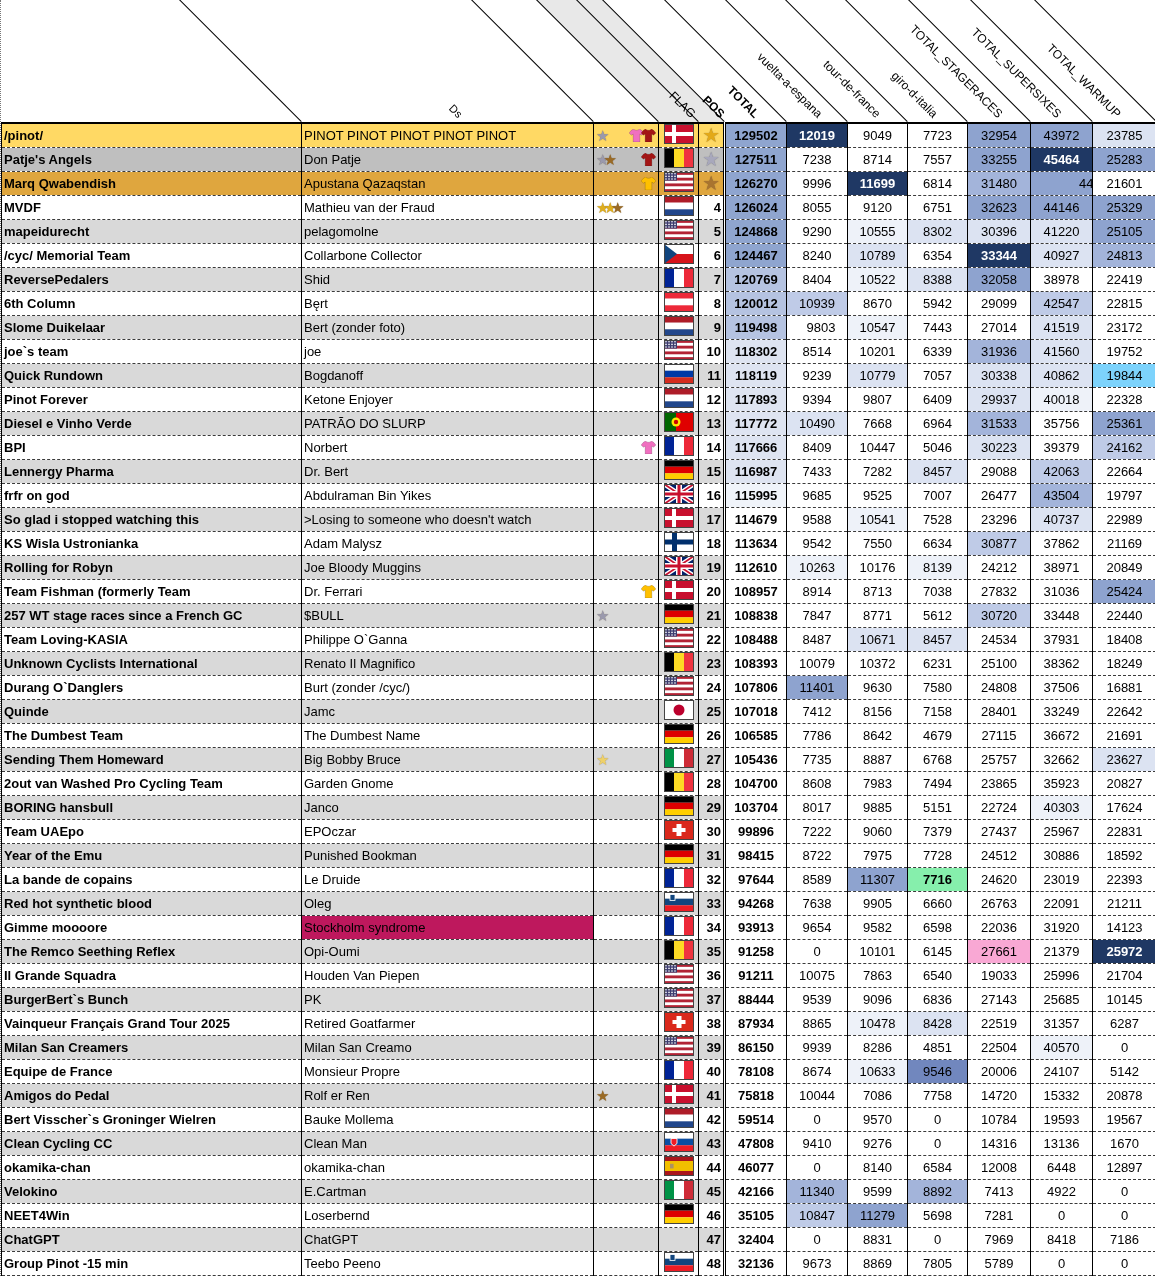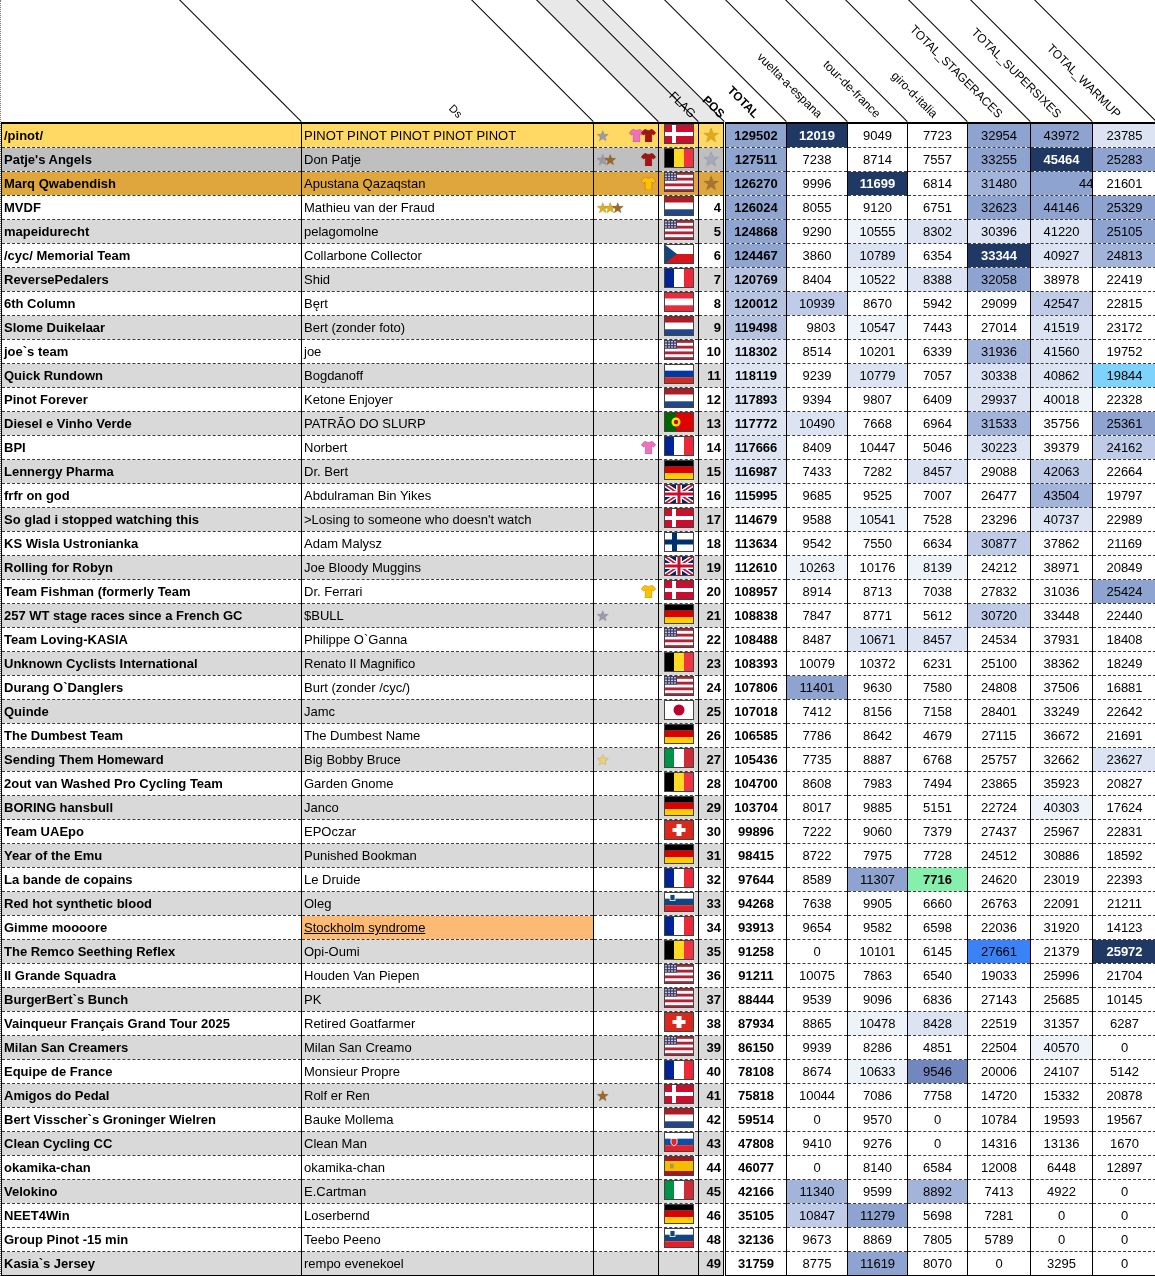--- a/index.html
+++ b/index.html
@@ -281,21 +281,21 @@
             </div>
           </td>
           <td class="c-flag" style="background: rgb(255, 255, 255);"><span class="flagbox"><svg width="30" height="20" viewBox="0 0 30 20">
                 <rect width="30" height="10" fill="#fff"></rect>
                 <rect y="10" width="30" height="10" fill="#D7141A"></rect>
                 <polygon points="0,0 13,10 0,20" fill="#11457E"></polygon>
                 <rect x="0.5" y="0.5" width="29" height="19" fill="none" stroke="#444" stroke-width="1"></rect>
               </svg></span></td>
           <td class="c-pos" style="background: rgb(255, 255, 255);">6</td>
           <td class="num c-total" style="background: rgb(143, 165, 207); color: rgb(0, 0, 0); font-weight: bold;">124467</td>
-          <td class="num" style="background: rgb(255, 255, 255); color: rgb(0, 0, 0);">3860</td>
+          <td class="num" style="background: rgb(255, 255, 255); color: rgb(0, 0, 0);">8240</td>
           <td class="num" style="background: rgb(220, 227, 242); color: rgb(0, 0, 0);">10789</td>
           <td class="num" style="background: rgb(255, 255, 255); color: rgb(0, 0, 0);">6354</td>
           <td class="num" style="background: rgb(31, 56, 100); color: rgb(255, 255, 255); font-weight: bold;">33344</td>
           <td class="num" style="background: rgb(220, 227, 242); color: rgb(0, 0, 0);">40927</td>
           <td class="num" style="background: rgb(163, 180, 218); color: rgb(0, 0, 0);">24813</td>
         </tr>
         <tr>
           <td class="c-team" style="background: rgb(217, 217, 217);">ReversePedalers</td>
           <td class="c-ds" style="background: rgb(217, 217, 217);">Shid</td>
           <td class="c-awards" style="background: rgb(217, 217, 217);">
@@ -1008,21 +1008,21 @@
           <td class="num c-total" style="background: rgb(255, 255, 255); color: rgb(0, 0, 0); font-weight: bold;">94268</td>
           <td class="num" style="background: rgb(255, 255, 255); color: rgb(0, 0, 0);">7638</td>
           <td class="num" style="background: rgb(255, 255, 255); color: rgb(0, 0, 0);">9905</td>
           <td class="num" style="background: rgb(255, 255, 255); color: rgb(0, 0, 0);">6660</td>
           <td class="num" style="background: rgb(255, 255, 255); color: rgb(0, 0, 0);">26763</td>
           <td class="num" style="background: rgb(255, 255, 255); color: rgb(0, 0, 0);">22091</td>
           <td class="num" style="background: rgb(255, 255, 255); color: rgb(0, 0, 0);">21211</td>
         </tr>
         <tr>
           <td class="c-team" style="background: rgb(255, 255, 255);">Gimme moooore</td>
-          <td class="c-ds" style="background: #fdba74; text-decoration: underline;">Stockholm syndrome</td>
+          <td class="c-ds" style="background: #be185d;">Stockholm syndrome</td>
           <td class="c-awards" style="background: rgb(255, 255, 255);">
             <div class="awards-wrap">
               <span class="stars"></span>
               <span class="jerseys"></span>
             </div>
           </td>
           <td class="c-flag" style="background: rgb(255, 255, 255);"><span class="flagbox"><svg width="30" height="20" viewBox="0 0 30 20">
                 <rect width="10" height="20" fill="#002395"></rect>
                 <rect x="10" width="10" height="20" fill="#FFFFFF"></rect>
                 <rect x="20" width="10" height="20" fill="#ED2939"></rect>
@@ -1050,21 +1050,21 @@
                 <rect width="10" height="20" fill="#000000"></rect>
                 <rect x="10" width="10" height="20" fill="#FDDA24"></rect>
                 <rect x="20" width="10" height="20" fill="#EF3340"></rect>
                 <rect x="0.5" y="0.5" width="29" height="19" fill="none" stroke="#444" stroke-width="1"></rect>
               </svg></span></td>
           <td class="c-pos" style="background: rgb(217, 217, 217);">35</td>
           <td class="num c-total" style="background: rgb(255, 255, 255); color: rgb(0, 0, 0); font-weight: bold;">91258</td>
           <td class="num" style="background: rgb(255, 255, 255); color: rgb(0, 0, 0);">0</td>
           <td class="num" style="background: rgb(255, 255, 255); color: rgb(0, 0, 0);">10101</td>
           <td class="num" style="background: rgb(255, 255, 255); color: rgb(0, 0, 0);">6145</td>
-          <td class="num" style="background: #3b82f6; color: rgb(0, 0, 0);">27661</td>
+          <td class="num" style="background: #f9a8d4; color: rgb(0, 0, 0);">27661</td>
           <td class="num" style="background: rgb(255, 255, 255); color: rgb(0, 0, 0);">21379</td>
           <td class="num" style="background: rgb(31, 56, 100); color: rgb(255, 255, 255); font-weight: bold;">25972</td>
         </tr>
         <tr>
           <td class="c-team" style="background: rgb(255, 255, 255);">Il Grande Squadra</td>
           <td class="c-ds" style="background: rgb(255, 255, 255);">Houden Van Piepen</td>
           <td class="c-awards" style="background: rgb(255, 255, 255);">
             <div class="awards-wrap">
               <span class="stars"></span>
               <span class="jerseys"></span>
@@ -1367,20 +1367,39 @@
           <td class="c-pos" style="background: rgb(255, 255, 255);">46</td>
           <td class="num c-total" style="background: rgb(255, 255, 255); color: rgb(0, 0, 0); font-weight: bold;">35105</td>
           <td class="num" style="background: rgb(191, 203, 231); color: rgb(0, 0, 0);">10847</td>
           <td class="num" style="background: rgb(142, 163, 207); color: rgb(0, 0, 0);">11279</td>
           <td class="num" style="background: rgb(255, 255, 255); color: rgb(0, 0, 0);">5698</td>
           <td class="num" style="background: rgb(255, 255, 255); color: rgb(0, 0, 0);">7281</td>
           <td class="num" style="background: rgb(255, 255, 255); color: rgb(0, 0, 0);">0</td>
           <td class="num" style="background: rgb(255, 255, 255); color: rgb(0, 0, 0);">0</td>
         </tr>
         <tr>
+          <td class="c-team" style="background: rgb(217, 217, 217);">ChatGPT</td>
+          <td class="c-ds" style="background: rgb(217, 217, 217);">ChatGPT</td>
+          <td class="c-awards" style="background: rgb(217, 217, 217);">
+            <div class="awards-wrap">
+              <span class="stars"></span>
+              <span class="jerseys"></span>
+            </div>
+          </td>
+          <td class="c-flag" style="background: rgb(217, 217, 217);"></td>
+          <td class="c-pos" style="background: rgb(217, 217, 217);">47</td>
+          <td class="num c-total" style="background: rgb(255, 255, 255); color: rgb(0, 0, 0); font-weight: bold;">32404</td>
+          <td class="num" style="background: rgb(255, 255, 255); color: rgb(0, 0, 0);">0</td>
+          <td class="num" style="background: rgb(255, 255, 255); color: rgb(0, 0, 0);">8831</td>
+          <td class="num" style="background: rgb(255, 255, 255); color: rgb(0, 0, 0);">0</td>
+          <td class="num" style="background: rgb(255, 255, 255); color: rgb(0, 0, 0);">7969</td>
+          <td class="num" style="background: rgb(255, 255, 255); color: rgb(0, 0, 0);">8418</td>
+          <td class="num" style="background: rgb(255, 255, 255); color: rgb(0, 0, 0);">7186</td>
+        </tr>
+        <tr>
           <td class="c-team" style="background: rgb(255, 255, 255);">Group Pinot -15 min</td>
           <td class="c-ds" style="background: rgb(255, 255, 255);">Teebo Peeno</td>
           <td class="c-awards" style="background: rgb(255, 255, 255);">
             <div class="awards-wrap">
               <span class="stars"></span>
               <span class="jerseys"></span>
             </div>
           </td>
           <td class="c-flag" style="background: rgb(255, 255, 255);"><span class="flagbox"><svg width="30" height="20" viewBox="0 0 30 20">
                 <rect width="30" height="6.7" fill="#FFFFFF"></rect>

